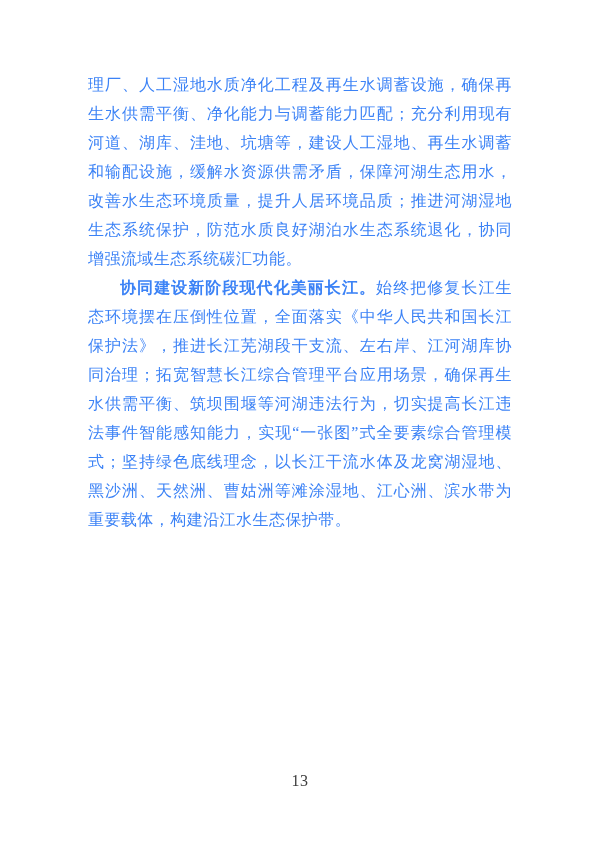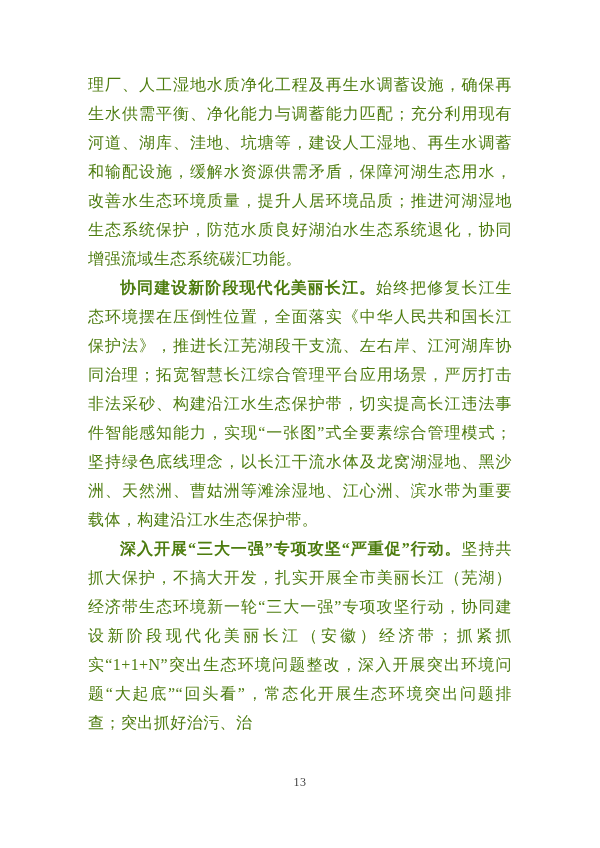--- a/index.html
+++ b/index.html
@@ -22,21 +22,21 @@
     top: 70px;
     width: 424px;
   }
   .para {
     margin: 0;
     font-size: 16px;
     line-height: 29px;
     letter-spacing: 0.45px;
     text-align: justify;
     text-justify: inter-ideograph;
-    color: #4d7c0f;
+    color: #3b82f6;
   }
   .para.indent {
     text-indent: 2em;
   }
   .para .lead {
     font-weight: 700;
   }
   .section-heading {
     margin: 3px 0 3px 0;
     font-size: 16.5px;
@@ -45,34 +45,33 @@
     font-weight: 400;
     font-style: italic;
     color: #262626;
   }
   .page-number {
     position: absolute;
     left: 0;
     right: 0;
     bottom: 58px;
     text-align: center;
-    font-size: 12px;
+    font-size: 16px;
     letter-spacing: 0.5px;
     color: #3d3d3d;
   }
 </style>
 </head>
 <body>
 
 <div class="page">
   <div class="text-block">
 
     <p class="para"><span>理厂、人工湿地水质净化工程及再生水调蓄设施，确保再生水供需平衡、净化能力与调蓄能力匹配；充分利用现有河道、湖库、洼地、坑塘等，建设人工湿地、再生水调蓄和输配设施，缓解水资源供需矛盾，保障河湖生态用水，改善水生态环境质量，提升人居环境品质；推进河湖湿地生态系统保护，防范水质良好湖泊水生态系统退化，协同增强流域生态系统碳汇功能。</span></p>
 
 
-    <p class="para indent"><span class="lead">协同建设新阶段现代化美丽长江。</span><span>始终把修复长江生态环境摆在压倒性位置，全面落实《中华人民共和国长江保护法》，推进长江芜湖段干支流、左右岸、江河湖库协同治理；拓宽智慧长江综合管理平台应用场景，严厉打击非法采砂、构建沿江水生态保护带，切实提高长江违法事件智能感知能力，实现“一张图”式全要素综合管理模式；坚持绿色底线理念，以长江干流水体及龙窝湖湿地、黑沙洲、天然洲、曹姑洲等滩涂湿地、江心洲、滨水带为重要载体，构建沿江水生态保护带。</span></p>
+    <p class="para indent"><span class="lead">协同建设新阶段现代化美丽长江。</span><span>始终把修复长江生态环境摆在压倒性位置，全面落实《中华人民共和国长江保护法》，推进长江芜湖段干支流、左右岸、江河湖库协同治理；拓宽智慧长江综合管理平台应用场景，确保再生水供需平衡、筑坝围堰等河湖违法行为，切实提高长江违法事件智能感知能力，实现“一张图”式全要素综合管理模式；坚持绿色底线理念，以长江干流水体及龙窝湖湿地、黑沙洲、天然洲、曹姑洲等滩涂湿地、江心洲、滨水带为重要载体，构建沿江水生态保护带。</span></p>
 
-    <p class="para indent"><span class="lead">深入开展“三大一强”专项攻坚“严重促”行动。</span><span>坚持共抓大保护，不搞大开发，扎实开展全市美丽长江（芜湖）经济带生态环境新一轮“三大一强”专项攻坚行动，协同建设新阶段现代化美丽长江（安徽）经济带；抓紧抓实“1+1+N”突出生态环境问题整改，深入开展突出环境问题“大起底”“回头看”，常态化开展生态环境突出问题排查；突出抓好治污、治</span></p>
 
   </div>
 
   <div class="page-number">13</div>
 </div>
 
 </body></html>

